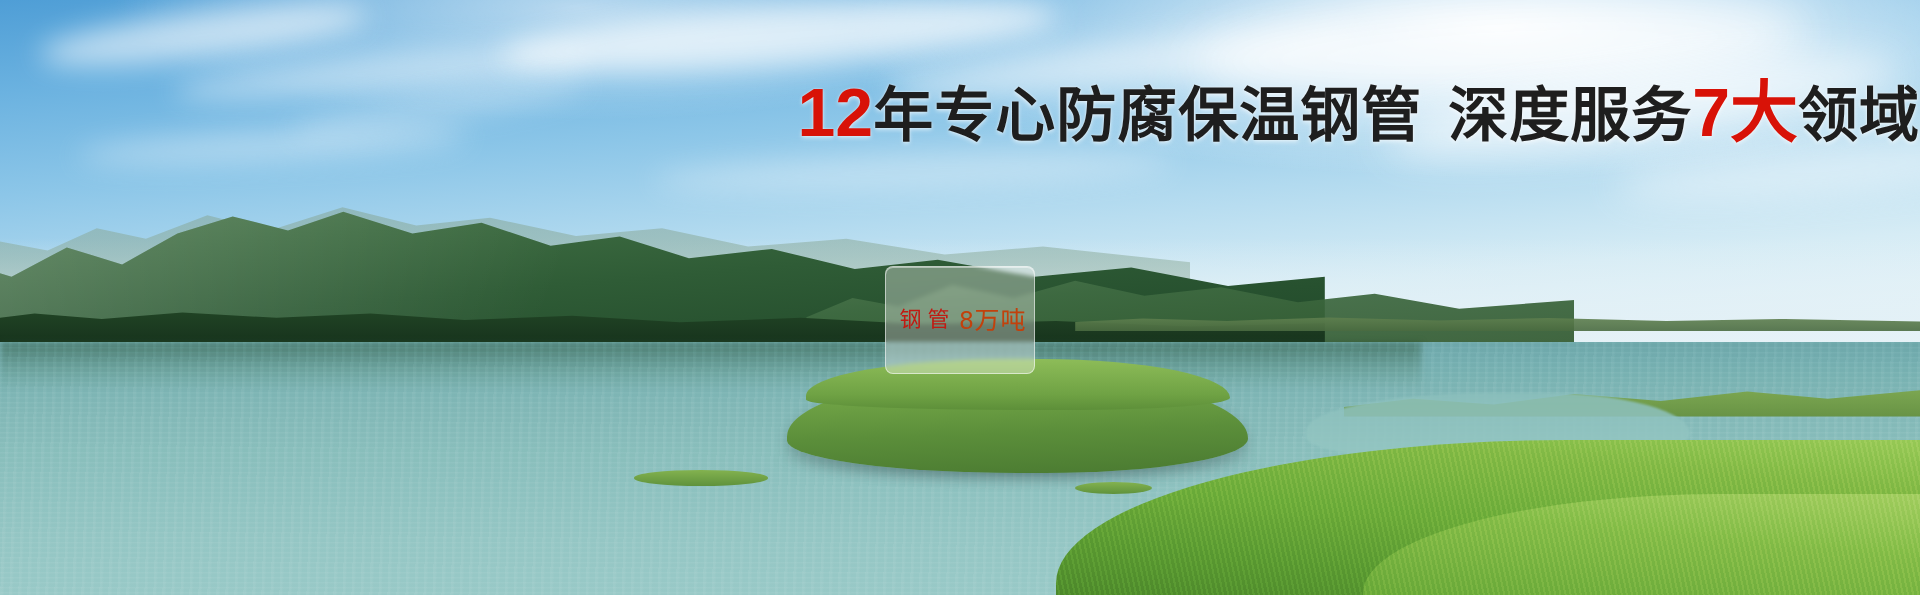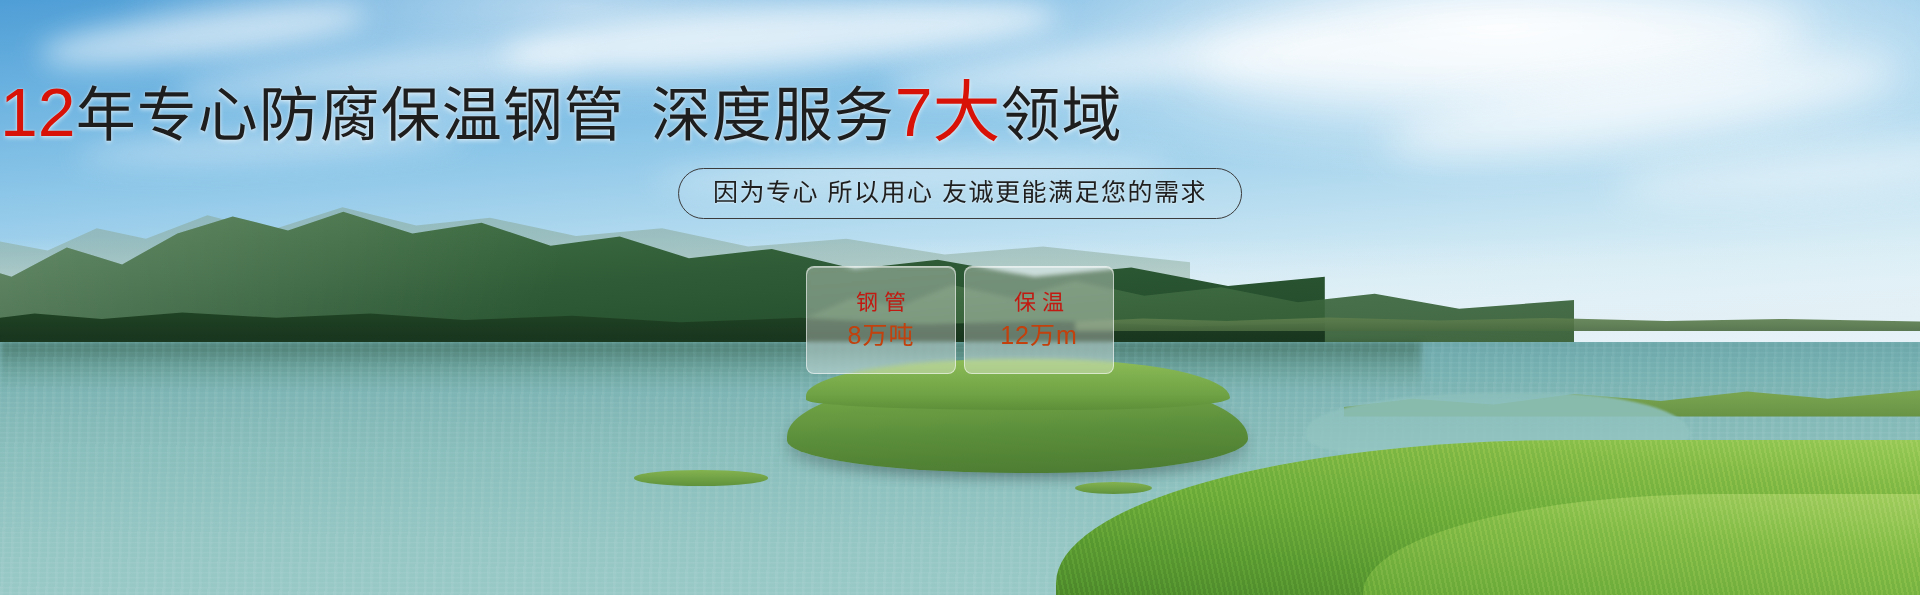--- a/index.html
+++ b/index.html
@@ -182,25 +182,25 @@
 
   
   .content {
     position: absolute; inset: 0;
   }
 
   .headline {
     position: absolute;
     left: 0; right: 0;
     top: 78px;
-    text-align: left;
+    text-align: right;
     white-space: nowrap;
     font-size: 60px;
     line-height: 1;
-    font-weight: normal;
+    font-weight: bold;
     letter-spacing: 1px;
     color: #1e1e1e;
     text-shadow: 0 2px 4px rgba(255,255,255,.55), 0 0 2px rgba(255,255,255,.6);
   }
   .hl-red {
     color: #d81207;
     font-size: 68px;
     letter-spacing: 0;
   }
   .hl-gap { display: inline-block; width: 26px; }
@@ -232,21 +232,20 @@
     gap: 8px;
   }
   .stat-card {
     width: 150px;
     height: 108px;
     border-radius: 8px;
     background: rgba(255,255,255,.34);
     border: 1px solid rgba(255,255,255,.55);
     backdrop-filter: blur(2px);
     display: flex;
-    flex-direction: column;
     align-items: center;
     justify-content: center;
     gap: 4px;
     box-shadow: inset 0 1px 0 rgba(255,255,255,.45);
   }
   .stat-label {
     font-size: 22px;
     color: #c11a12;
     letter-spacing: 6px;
     text-indent: 6px;
@@ -314,30 +313,25 @@
     <div class="grass-fg-2"></div>
     <div class="grass-texture"></div>
   </div>
 
   <div class="content">
 
     <div class="headline">
       <span class="hl-red">12</span><span>年专心防腐保温钢管</span><span class="hl-gap"></span><span>深度服务</span><span class="hl-red">7</span><span class="hl-red">大</span><span>领域</span>
     </div>
 
-    <div class="subtitle-pill">因为专心 所以用心  友诚更能满足您的需求</div>
 
     <div class="stats">
 
       <div class="stat-card">
         <div class="stat-label">钢管</div>
         <div class="stat-value"><span>8万吨</span></div>
       </div>
 
 
-      <div class="stat-card">
-        <div class="stat-label">保温</div>
-        <div class="stat-value"><span>12万m</span></div>
-      </div>
 
     </div>
   </div>
 </div>
 
 </body></html>

